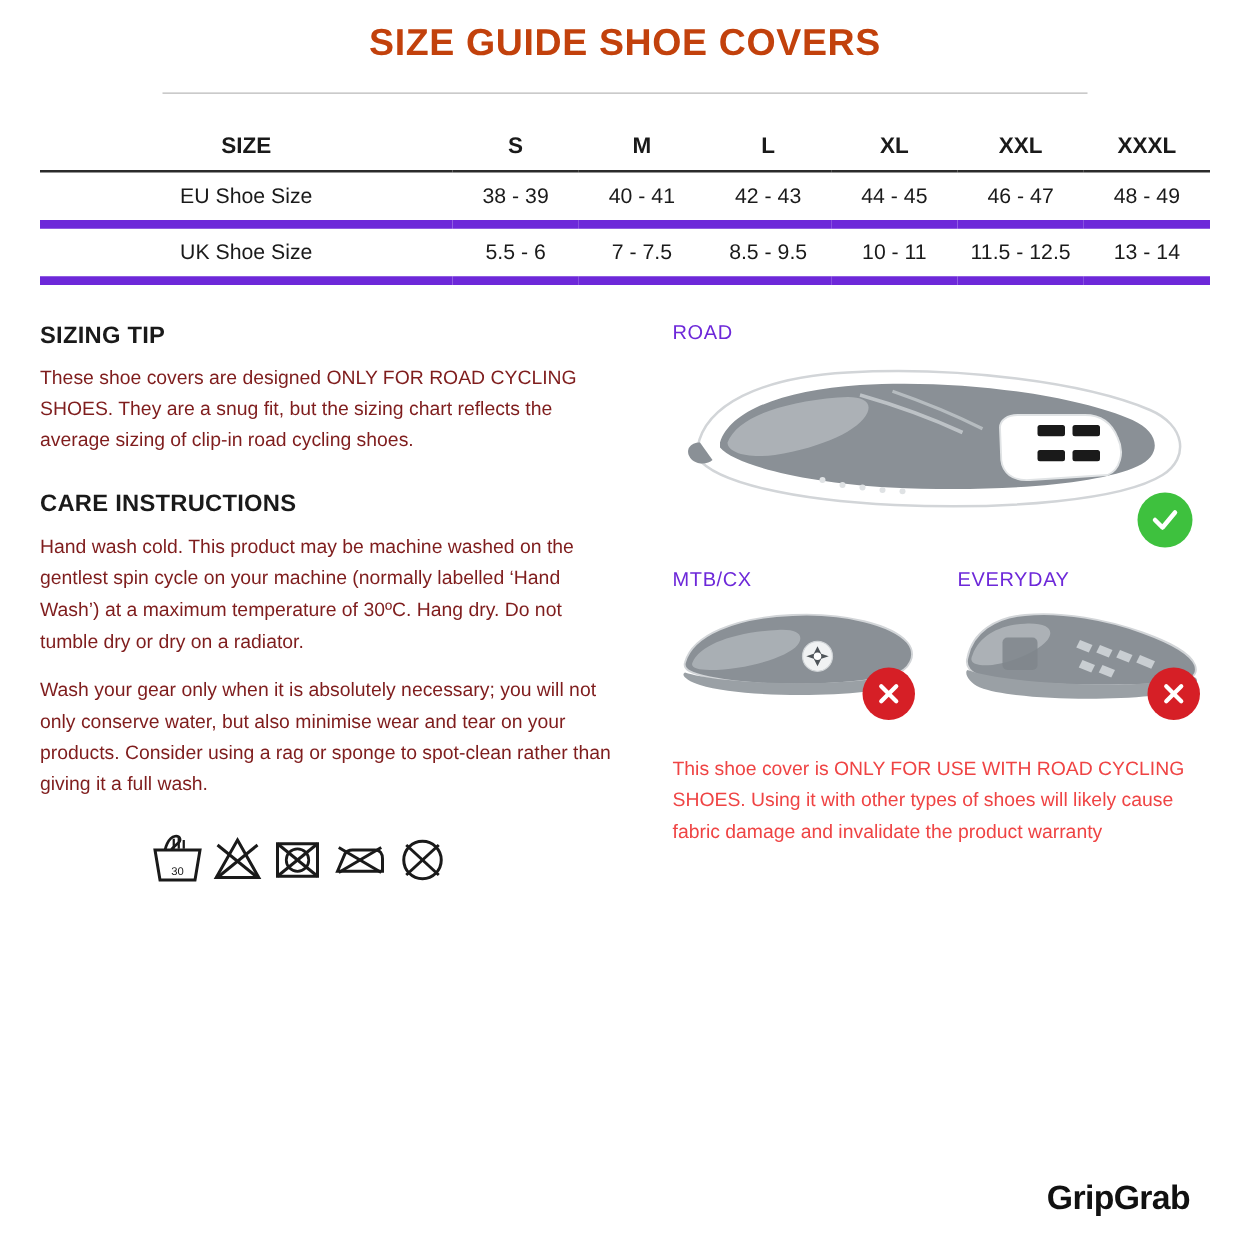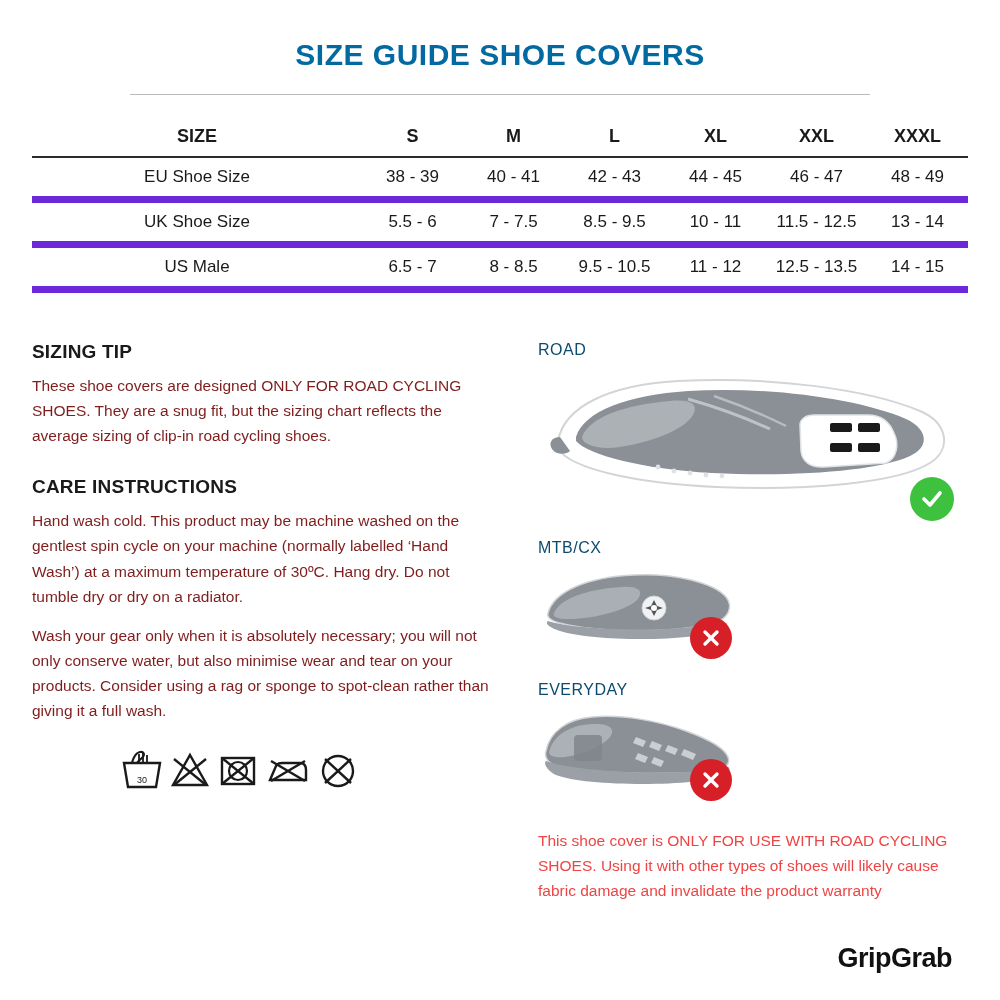--- a/index.html
+++ b/index.html
@@ -22,22 +22,22 @@
     box-sizing: border-box;
     padding: 0 32px;
   }
 
   
   .title {
     text-align: center;
     font-size: 30px;
     font-weight: bold;
     letter-spacing: 0.5px;
-    padding-top: 38px;
-    color: #0369a1;
+    padding-top: 18px;
+    color: #c2410c;
   }
   .title-rule {
     width: 740px;
     margin: 22px auto 0 auto;
     border-top: 1px solid #b9b9b9;
   }
 
   
   table.size-table {
     width: 936px;
@@ -61,21 +61,21 @@
     border-bottom: 7px solid #6d28d9;
     padding-top: 9px;
     padding-bottom: 9px;
   }
   .col-label { text-align: center; width: 330px; }
   .col-size  { text-align: center; width: 101px; }
 
   
   .columns {
     display: flex;
-    margin-top: 48px;
+    margin-top: 30px;
     gap: 48px;
   }
   .col-left  { width: 460px; }
   .col-right { width: 430px; position: relative; }
 
   h2.section-head {
     font-size: 19px;
     font-weight: bold;
     margin: 0 0 10px 0;
     letter-spacing: 0.2px;
@@ -95,29 +95,28 @@
     margin-top: 26px;
     margin-left: 88px;
     align-items: center;
   }
   .care-symbols svg { display: block; }
 
   
   .fig-label {
     font-size: 16px;
     letter-spacing: 0.5px;
-    color: #0c4a6e;
+    color: #6d28d9;
     margin-bottom: 4px;
   }
   .fig-road { position: relative; width: 430px; height: 150px; }
   .fig-row {
     display: flex;
     gap: 28px;
     margin-top: 26px;
-    flex-direction: column;
   }
   .fig-small { position: relative; width: 200px; }
   .fig-small .shoe-wrap { position: relative; height: 92px; }
 
   .badge {
     position: absolute;
     border-radius: 50%;
     display: flex;
     align-items: center;
     justify-content: center;
@@ -184,29 +183,20 @@
       </tr>
       <tr>
         <td class="col-label">UK Shoe Size</td>
         <td class="col-size">5.5 - 6</td>
         <td class="col-size">7 - 7.5</td>
         <td class="col-size">8.5 - 9.5</td>
         <td class="col-size">10 - 11</td>
         <td class="col-size">11.5 - 12.5</td>
         <td class="col-size">13 - 14</td>
       </tr>
-      <tr>
-        <td class="col-label">US Male</td>
-        <td class="col-size">6.5 - 7</td>
-        <td class="col-size">8 - 8.5</td>
-        <td class="col-size">9.5 - 10.5</td>
-        <td class="col-size">11 - 12</td>
-        <td class="col-size">12.5 - 13.5</td>
-        <td class="col-size">14 - 15</td>
-      </tr>
     </tbody>
   </table>
 
   <div class="columns">
 
     <div class="col-left">
       <h2 class="section-head">SIZING TIP</h2>
       <p class="body-text">These shoe covers are designed ONLY FOR ROAD CYCLING SHOES. They are a snug fit, but the sizing chart reflects the average sizing of clip-in road cycling shoes.</p>
 
       <h2 class="section-head second">CARE INSTRUCTIONS</h2>

